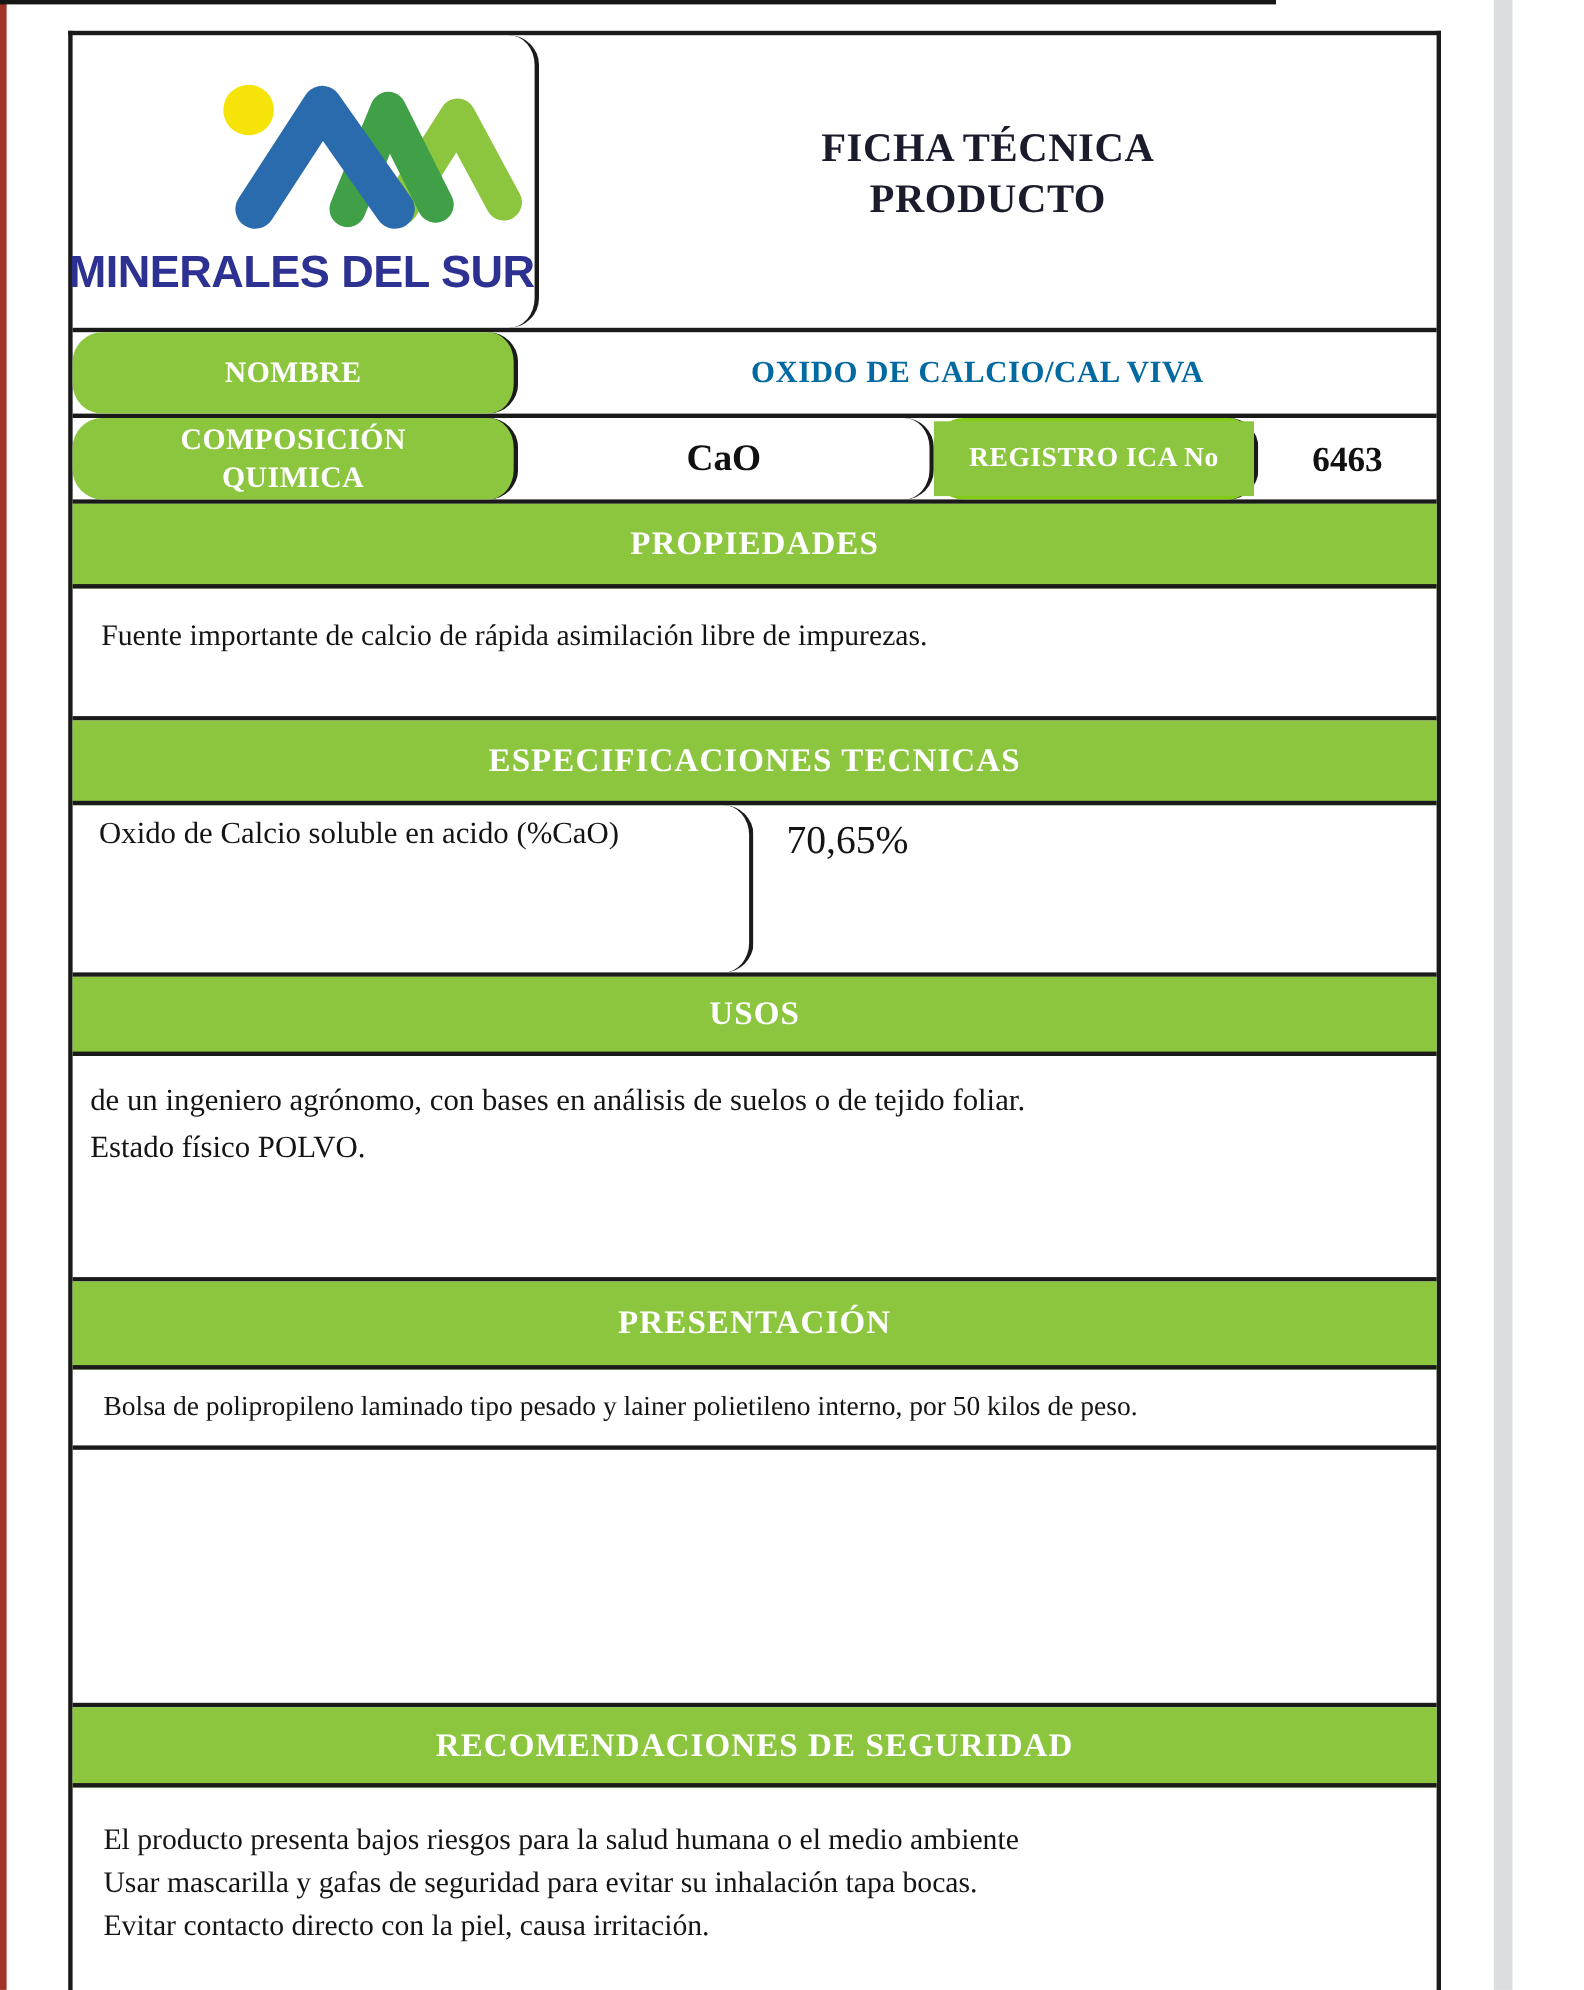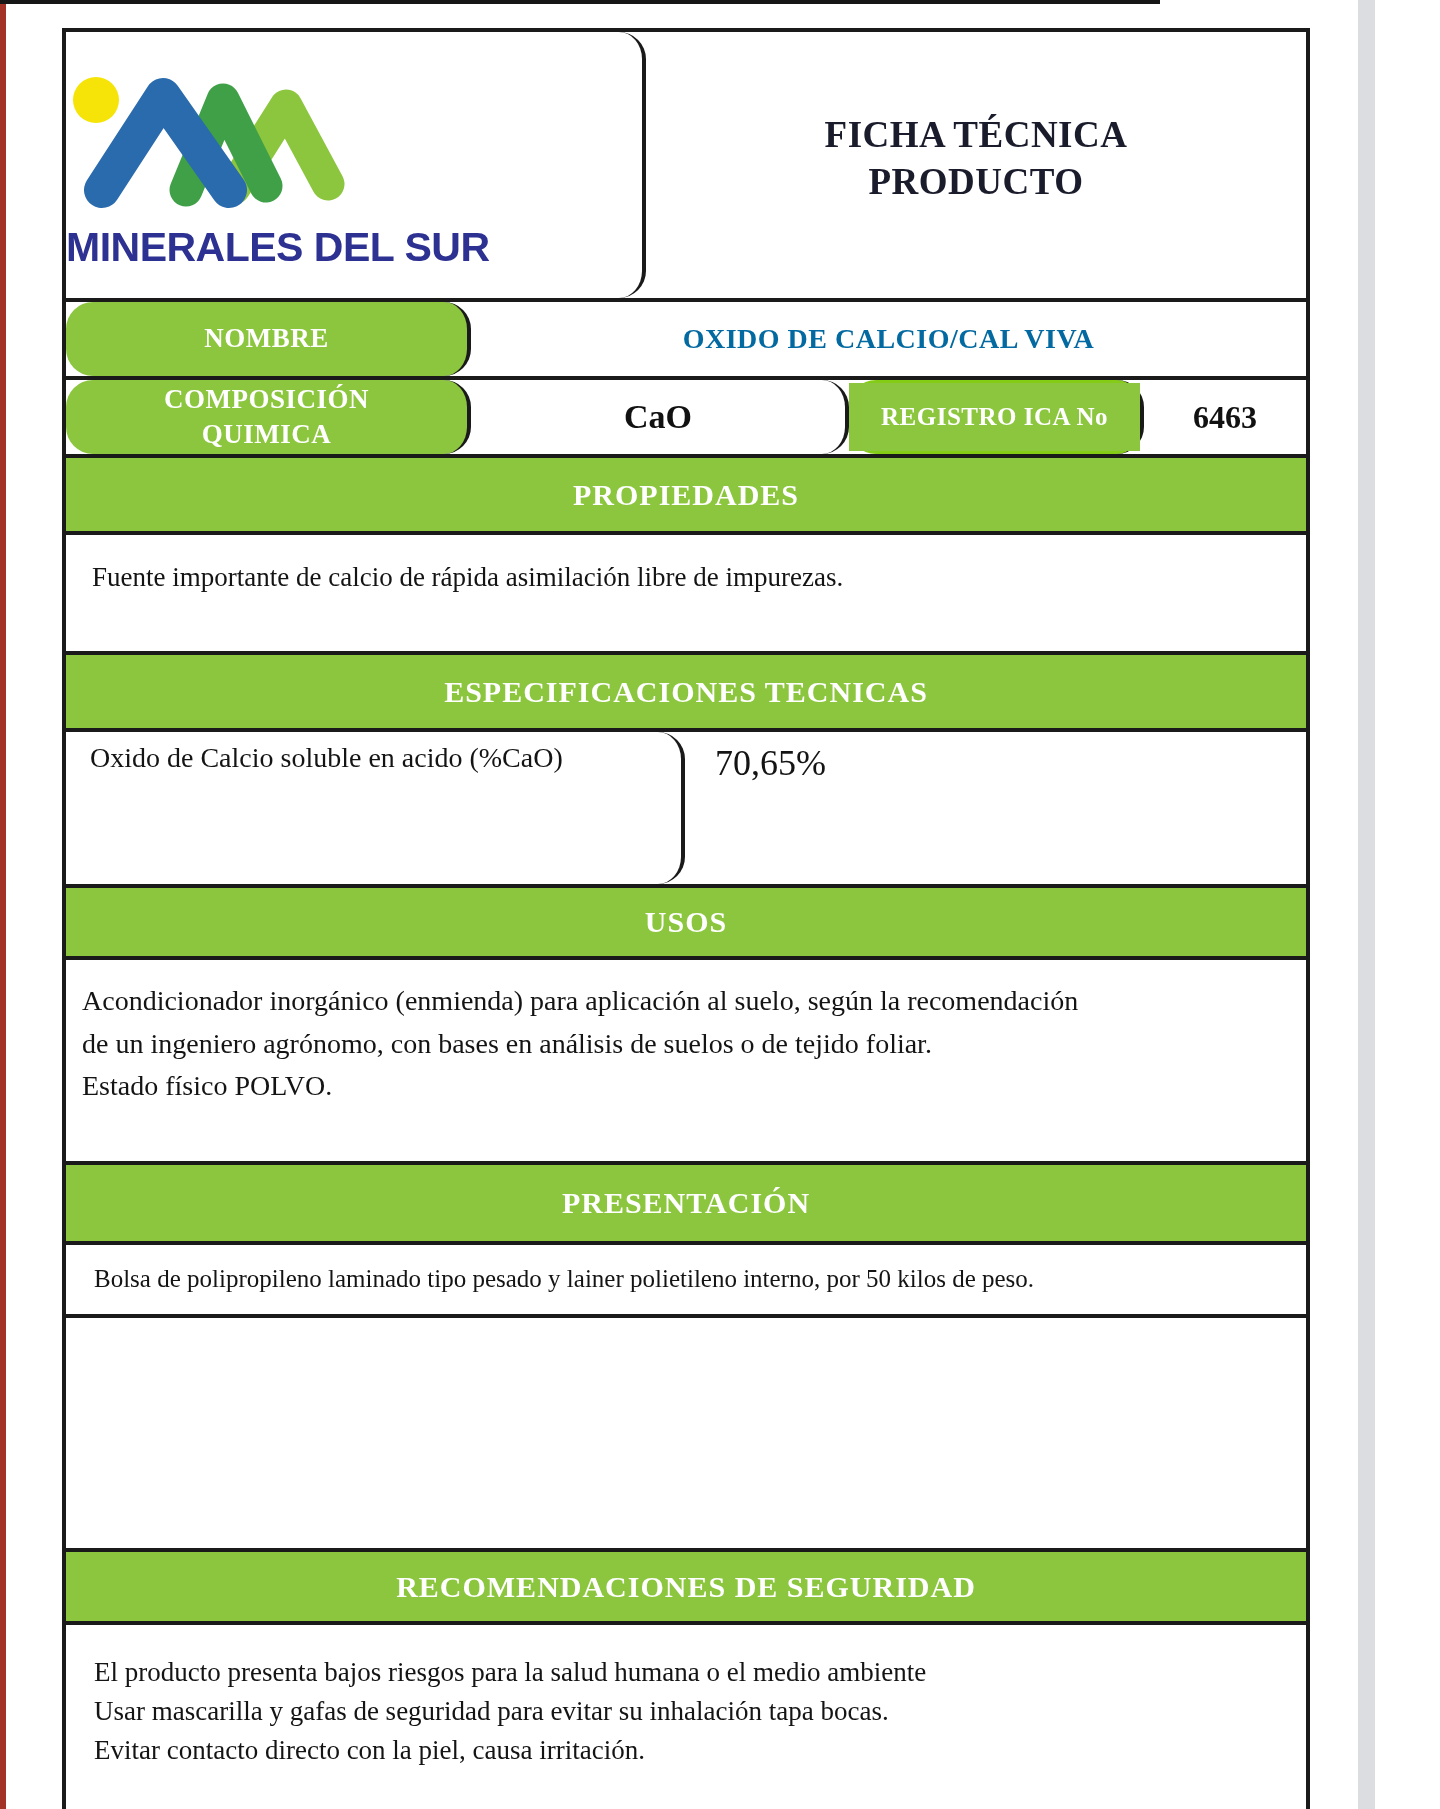--- a/index.html
+++ b/index.html
@@ -32,21 +32,21 @@
   .r-spec{height:156px;}
   .r-banner3{height:72px;}
   .r-usos{height:205px;}
   .r-banner4{height:80px;}
   .r-pres{height:73px;}
   .r-empty{height:234px;}
   .r-banner5{height:73px;}
   .r-seg{flex:1;border-bottom:none;}
 
   
-  .logo-cell{width:580px;display:flex;flex-direction:column;align-items:flex-start;justify-content:center;padding-top:4px;}
+  .logo-cell{width:424px;display:flex;flex-direction:column;align-items:flex-end;justify-content:center;padding-top:4px;}
   .wordmark{
     font-family:"Liberation Sans",sans-serif;font-weight:700;font-size:41px;
     letter-spacing:-0.5px;color:#2d3191;margin-top:10px;white-space:nowrap;
   }
   .title-cell{flex:1;display:flex;flex-direction:column;align-items:center;justify-content:center;
     font-weight:bold;font-size:37px;line-height:1.28;color:#1a1c2c;letter-spacing:0.5px;padding-bottom:14px;}
 
   
   .c-label{width:405px;color:#ffffff;font-weight:bold;font-size:27px;
     display:flex;flex-direction:column;align-items:center;justify-content:center;line-height:1.3;letter-spacing:0.5px;}
@@ -127,21 +127,20 @@
   <div class="row r-spec">
     <div class="cell vline spec-name line">Oxido de Calcio soluble en acido (%CaO)</div>
     <div class="cell spec-val line">70,65%</div>
   </div>
 
   <div class="row r-banner3 banner green">
     <span>USOS</span>
   </div>
   <div class="row r-usos">
     <div class="textcell t-usos">
-      <div class="line">Acondicionador inorgánico (enmienda) para aplicación al suelo, según la recomendación</div>
       <div class="line">de un ingeniero agrónomo, con bases en análisis de suelos o de tejido foliar.</div>
       <div class="line">Estado físico POLVO.</div>
     </div>
   </div>
 
   <div class="row r-banner4 banner green">
     <span>PRESENTACIÓN</span>
   </div>
   <div class="row r-pres">
     <div class="textcell t-pres line">Bolsa de polipropileno laminado tipo pesado y lainer polietileno interno, por 50 kilos de peso.</div>

